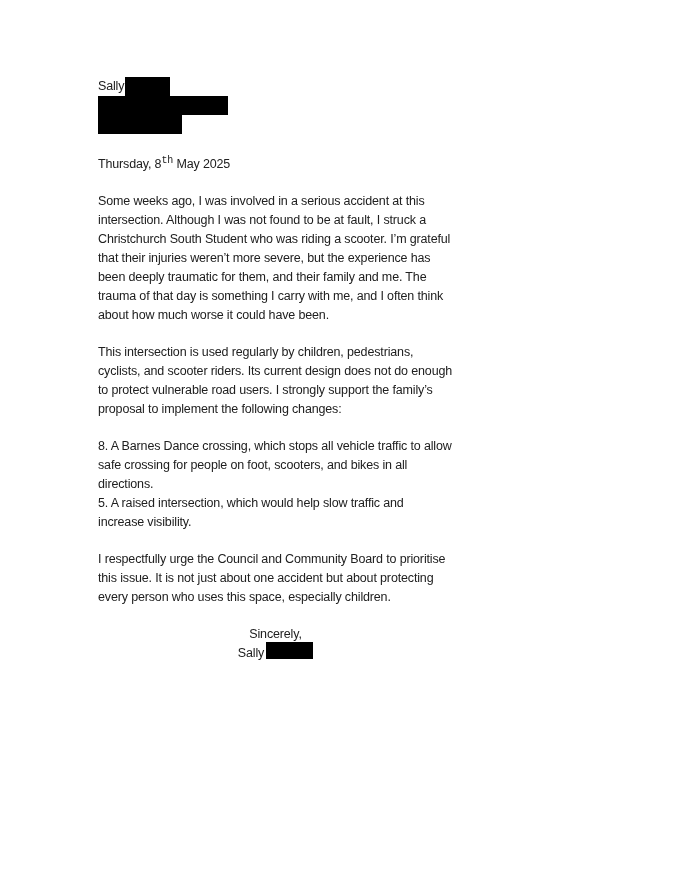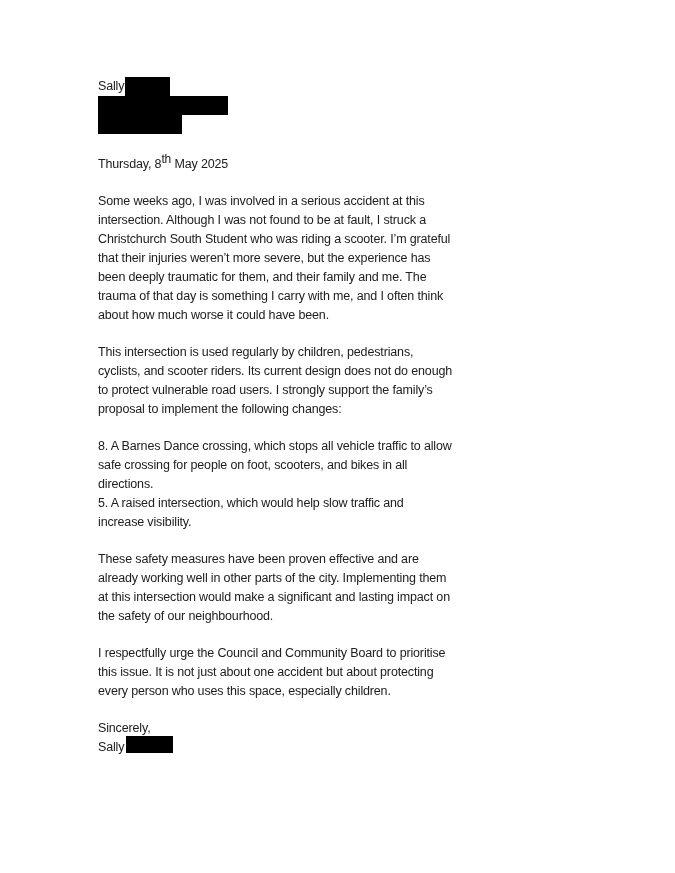--- a/index.html
+++ b/index.html
@@ -61,33 +61,35 @@
     width: 84px;
     height: 19px;
   }
   .r-signature {
     width: 47px;
     height: 17px;
     margin-left: 2px;
     margin-top: -2px;
   }
   .date sup {
-    font-size: 12px;
+    font-size: 10px;
     line-height: 0;
+    font-family: Liberation Mono, monospace;
   }
   .list-block {
     margin: 0 0 18px 0;
   }
   .list-line {
     margin: 0;
   }
   .signoff-line {
     height: 19px;
     line-height: 19px;
     white-space: nowrap;
+    text-align: center;
   }
 </style>
 </head>
 <body>
 
 <div class="page">
 
   <div class="address-block">
     <div class="addr-line">
       <span>Sally</span><span class="redact redact-inline r-name"></span>
@@ -102,21 +104,20 @@
 
   <p class="para">Some weeks ago, I was involved in a serious accident at this intersection. Although I was not found to be at fault, I struck a Christchurch South Student who was riding a scooter. I’m grateful that their injuries weren’t more severe, but the experience has been deeply traumatic for them, and their family and me. The trauma of that day is something I carry with me, and I often think about how much worse it could have been.</p>
 
   <p class="para">This intersection is used regularly by children, pedestrians, cyclists, and scooter riders. Its current design does not do enough to protect vulnerable road users. I strongly support the family’s proposal to implement the following changes:</p>
 
   <div class="list-block">
     <div class="list-line">8. A Barnes Dance crossing, which stops all vehicle traffic to allow safe crossing for people on foot, scooters, and bikes in all directions.</div>
     <div class="list-line">5. A raised intersection, which would help slow traffic and increase visibility.</div>
   </div>
 
-  <p class="para">These safety measures have been proven effective and are already working well in other parts of the city. Implementing them at this intersection would make a significant and lasting impact on the safety of our neighbourhood.</p>
 
   <p class="para">I respectfully urge the Council and Community Board to prioritise this issue. It is not just about one accident but about protecting every person who uses this space, especially children.</p>
 
 
   <div class="signoff-block">
     <div class="signoff-line">Sincerely,</div>
     <div class="signoff-line">
       <span>Sally</span><span class="redact redact-inline r-signature"></span>
     </div>
   </div>

